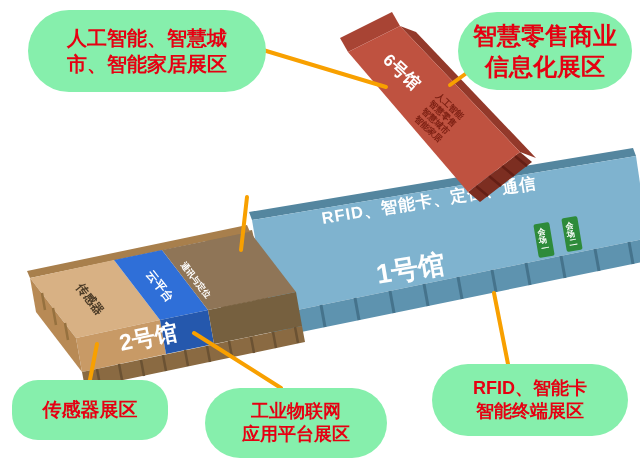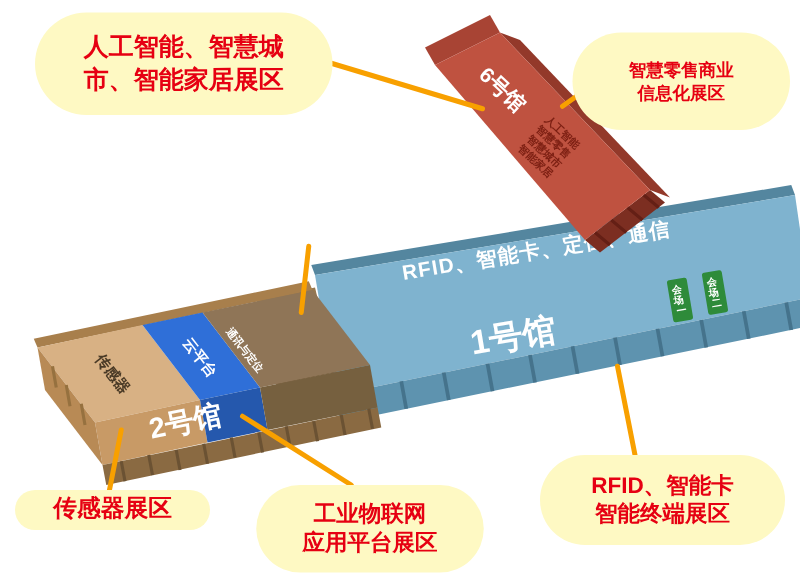--- a/index.html
+++ b/index.html
@@ -1,25 +1,25 @@
 <!DOCTYPE html>
 <html><head>
 <meta charset="utf-8">
 <style>
   html,body{margin:0;padding:0;background:#fff;}
   .stage{position:relative;width:640px;height:466px;background:#fff;overflow:hidden;
          font-family:"Liberation Sans","DejaVu Sans",sans-serif;}
   .layer{position:absolute;left:0;top:0;z-index:1;}
-  .bubble{position:absolute;z-index:2;background:#fef9c3;color:#e60012;font-weight:700;
+  .bubble{position:absolute;z-index:2;background:#86efac;color:#e60012;font-weight:700;
           display:flex;align-items:center;justify-content:center;text-align:center;
           white-space:pre-line;border-radius:60px;line-height:1.3;}
   #b-ai{left:28px;top:10px;width:238px;height:82px;font-size:20px;}
-  #b-retail{left:458px;top:12px;width:174px;height:78px;font-size:14px;margin-top:14px;}
+  #b-retail{left:458px;top:12px;width:174px;height:78px;font-size:24px;}
   #b-comm{left:163px;top:126px;width:176px;height:72px;font-size:19px;}
-  #b-sensor{left:12px;top:392px;width:156px;height:32px;font-size:19px;border-radius:26px;}
+  #b-sensor{left:12px;top:380px;width:156px;height:60px;font-size:19px;border-radius:26px;}
   #b-iiot{left:205px;top:388px;width:182px;height:70px;font-size:18px;}
   #b-rfid{left:432px;top:364px;width:196px;height:72px;font-size:18px;}
 
   text{font-family:"Liberation Sans","DejaVu Sans",sans-serif;}
   .t-hall6-name{font-size:17px;font-weight:700;fill:#ffffff;}
   .t-hall6-zone{font-size:8.5px;font-weight:700;fill:#7d2013;}
   .t-hall1-label{font-size:16.5px;font-weight:700;fill:#ffffff;letter-spacing:1px;}
   .t-hall1-name{font-size:27px;font-weight:700;fill:#ffffff;}
   .t-venue{font-size:8px;font-weight:700;fill:#ffffff;}
   .t-hall2-name{font-size:23px;font-weight:700;fill:#ffffff;}

